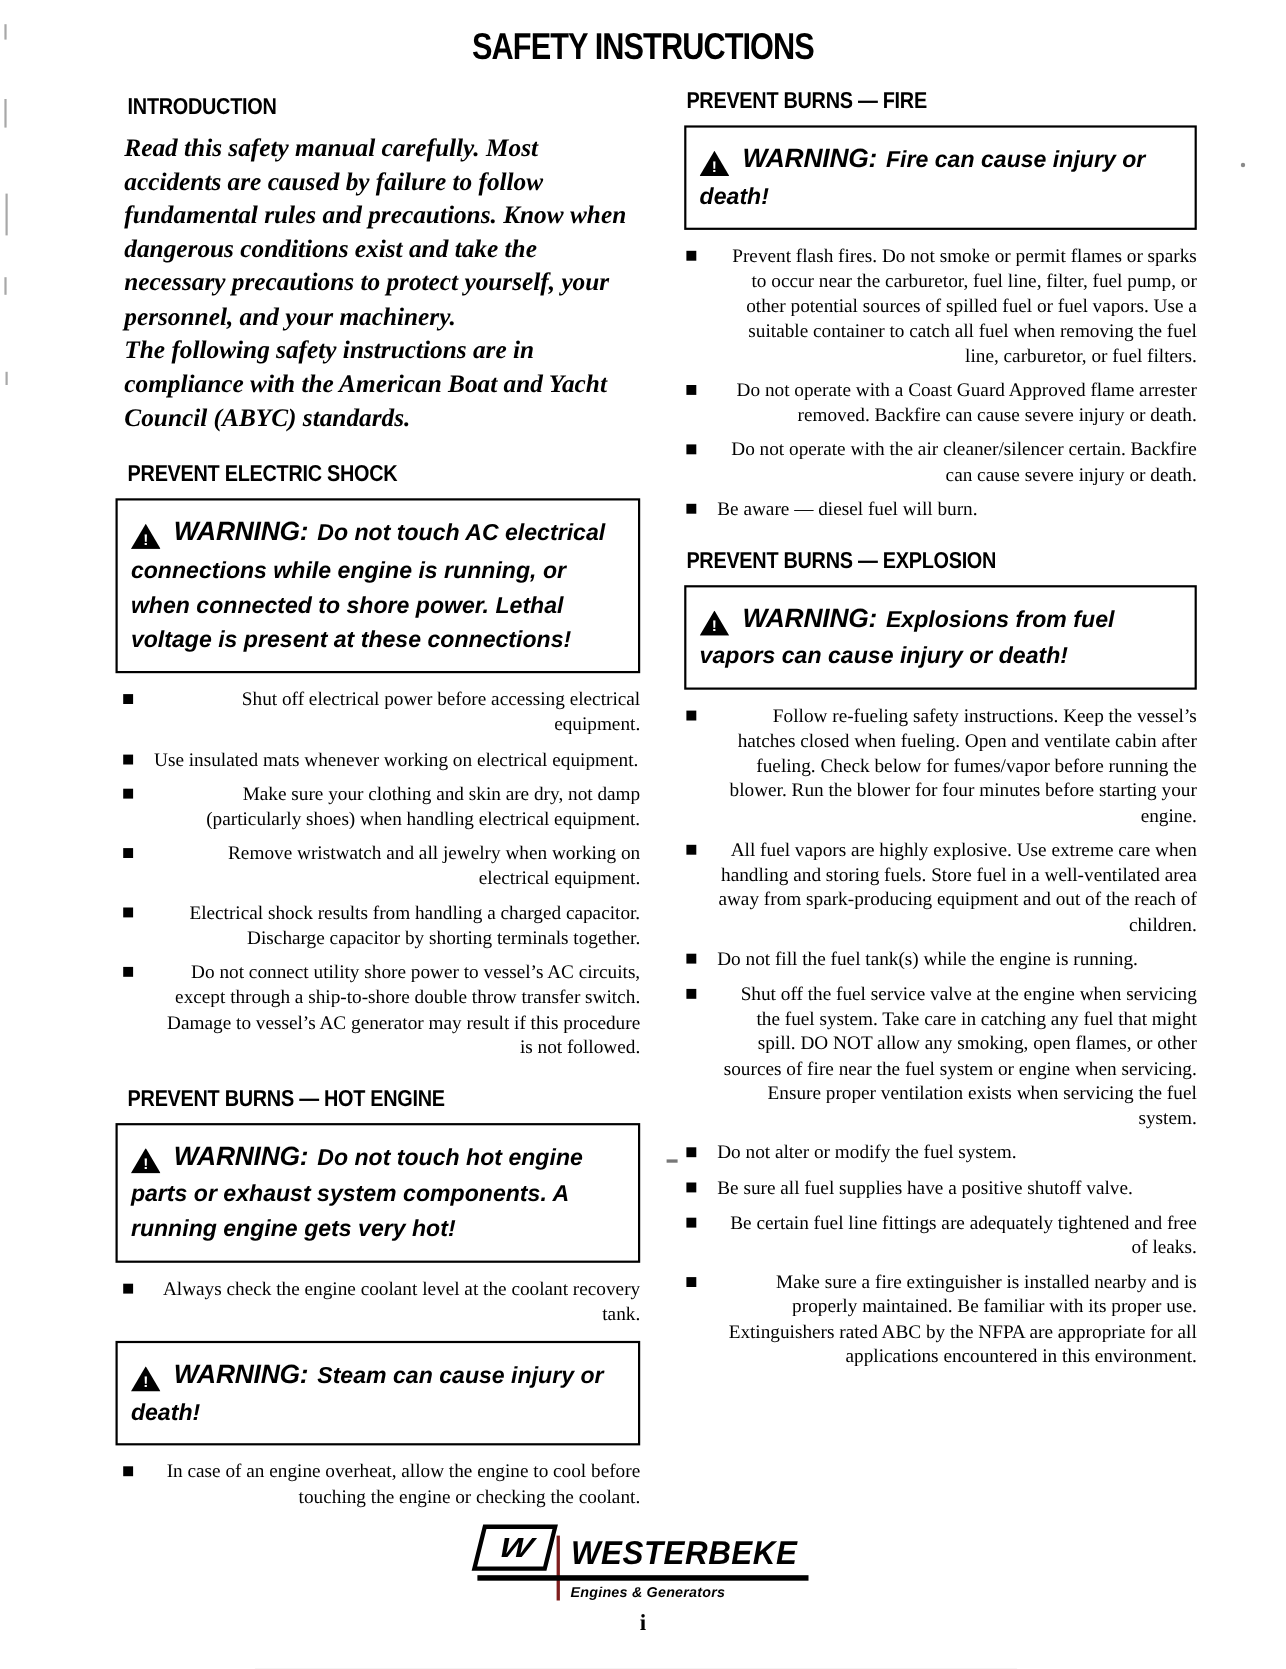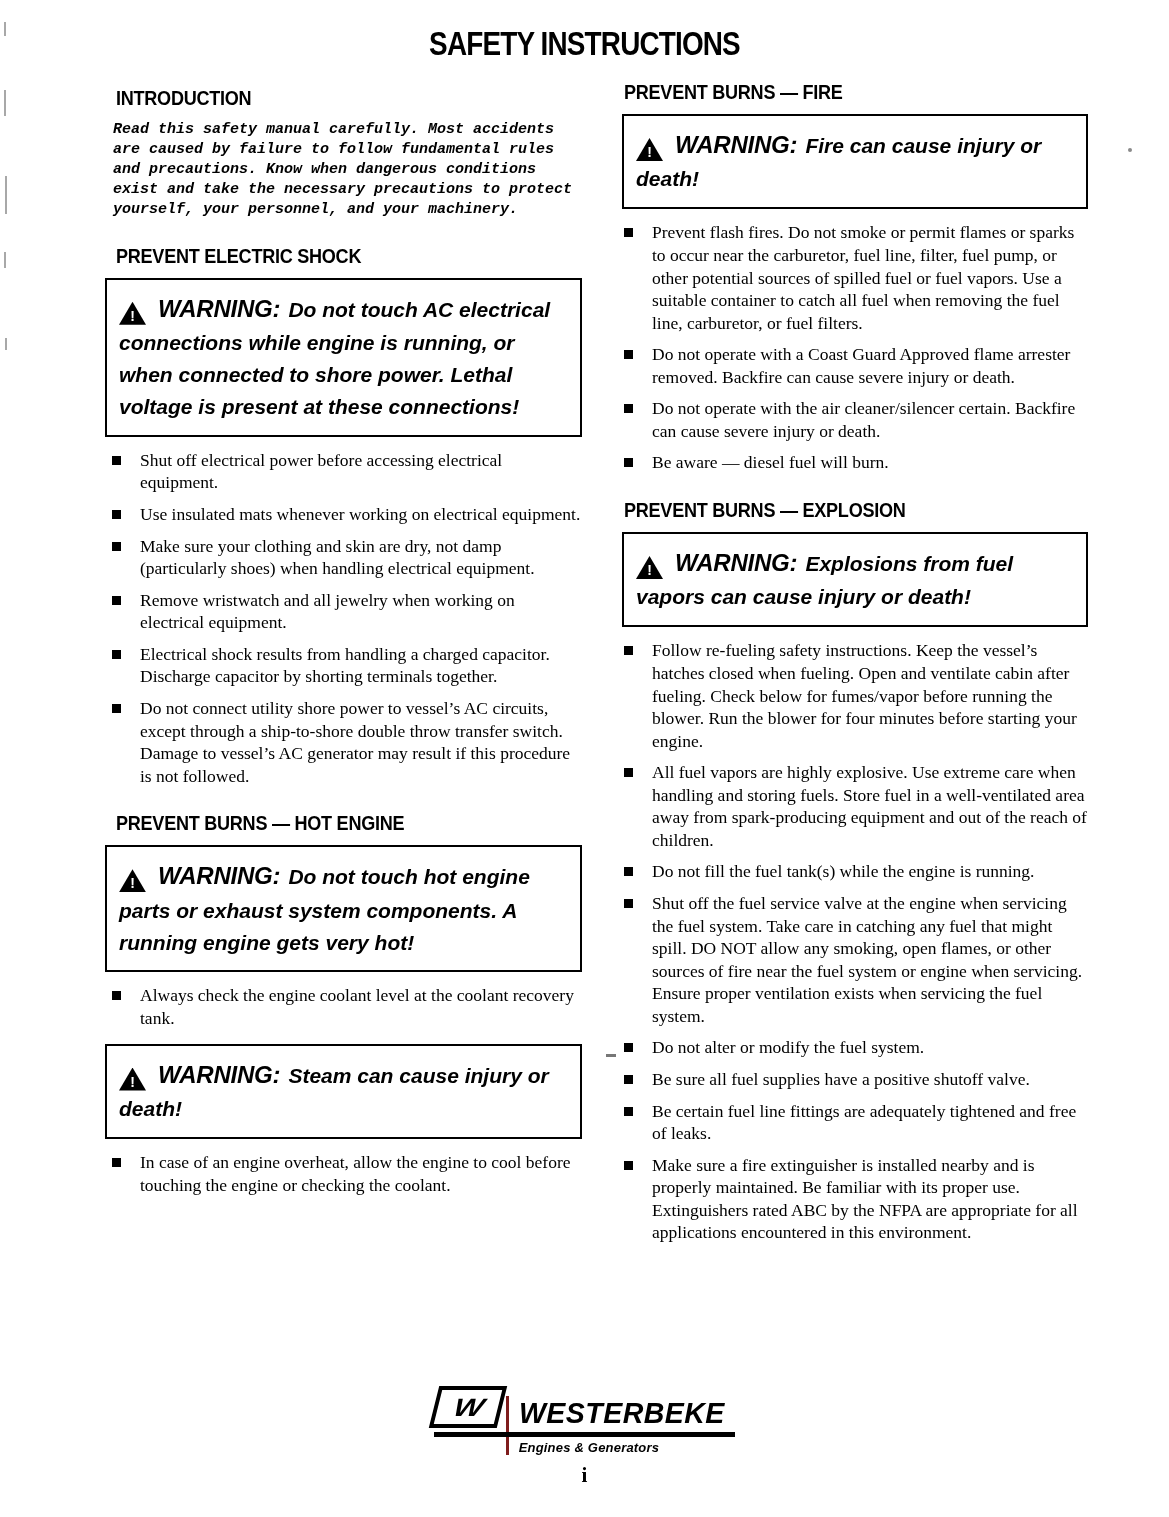--- a/index.html
+++ b/index.html
@@ -15,34 +15,34 @@
   .col-right{position:absolute;left:622px;top:80px;width:466px;}
 
   h2.h{margin:0 0 10px 0;font-family:"Liberation Sans",sans-serif;font-weight:bold;font-size:21px;
        letter-spacing:-.3px;transform:scaleX(.86);transform-origin:left center;white-space:nowrap;}
   .col-left h2.h{margin-left:16px;}
   .col-right h2.h{margin-left:2px;}
   .sect-gap{margin-top:24px;}
 
   
   .intro{margin-left:13px;width:466px;}
-  .intro p{margin:0;font-family:Liberation Mono, monospace;font-style:italic;font-weight:bold;
-           font-size:15px;line-height:1.33;}
+  .intro p{margin:0;font-family:Liberation Serif, serif;font-style:italic;font-weight:bold;
+           font-size:23px;line-height:1.33;}
 
   
   .warnbox{border:2px solid #000;padding:11px 12px 12px;line-height:1.52;margin:0 0 12px 0;}
   .col-left .warnbox{margin-left:5px;}
   .wlabel{font-family:"Liberation Sans",sans-serif;font-style:italic;font-weight:bold;font-size:24px;letter-spacing:-.2px;margin-right:4px;}
   .wtext{font-family:"Liberation Sans",sans-serif;font-style:italic;font-weight:bold;font-size:21px;}
   .tri{display:inline-flex;align-items:flex-end;justify-content:center;width:27px;height:23px;background:#000;
        clip-path:polygon(50% 0,100% 100%,0 100%);color:#fff;vertical-align:-4px;margin-right:8px;}
   .tri .excl{font-family:"Liberation Sans",sans-serif;font-weight:bold;font-size:14px;line-height:1;padding-bottom:2px;}
 
   
-  .bullets{margin-top:12px;}
+  .bullets{margin-top:12px;text-align:right;}
   .bullet{display:flex;align-items:flex-start;margin:0 0 9px 0;}
   .sq{width:9px;height:9px;background:#000;flex:0 0 auto;margin:7px 19px 0 0;}
   .col-left .sq{margin-left:12px;}
   .col-right .sq{margin-left:2px;}
   .bt{font-family:"Liberation Serif",serif;font-size:17.5px;line-height:1.29;}
 
   
   .footer{position:absolute;left:0;top:1385px;width:100%;display:flex;flex-direction:column;align-items:center;}
   .logo{display:flex;align-items:flex-start;}
   .wbox{display:flex;align-items:center;justify-content:center;width:60px;height:34px;border:4px solid #000;
@@ -82,20 +82,21 @@
   <div class="title-wrap">
     <h1 class="title">SAFETY INSTRUCTIONS</h1>
   </div>
 
   <div class="col-left">
 
     <section>
       <h2 class="h">INTRODUCTION</h2>
       <div class="intro">
         <p>Read this safety manual carefully. Most accidents are caused by failure to follow fundamental rules and precautions. Know when dangerous conditions exist and take the necessary precautions to protect yourself, your personnel, and your machinery.</p>
+        <p>The following safety instructions are in compliance with the American Boat and Yacht Council (ABYC) standards.</p>
       </div>
     </section>
 
     <section class="sect-gap">
       <h2 class="h">PREVENT ELECTRIC SHOCK</h2>
       <div class="warnbox">
         <span class="tri">
             <span class="excl">!</span>
           </span>
         <span class="wlabel">WARNING:</span>

